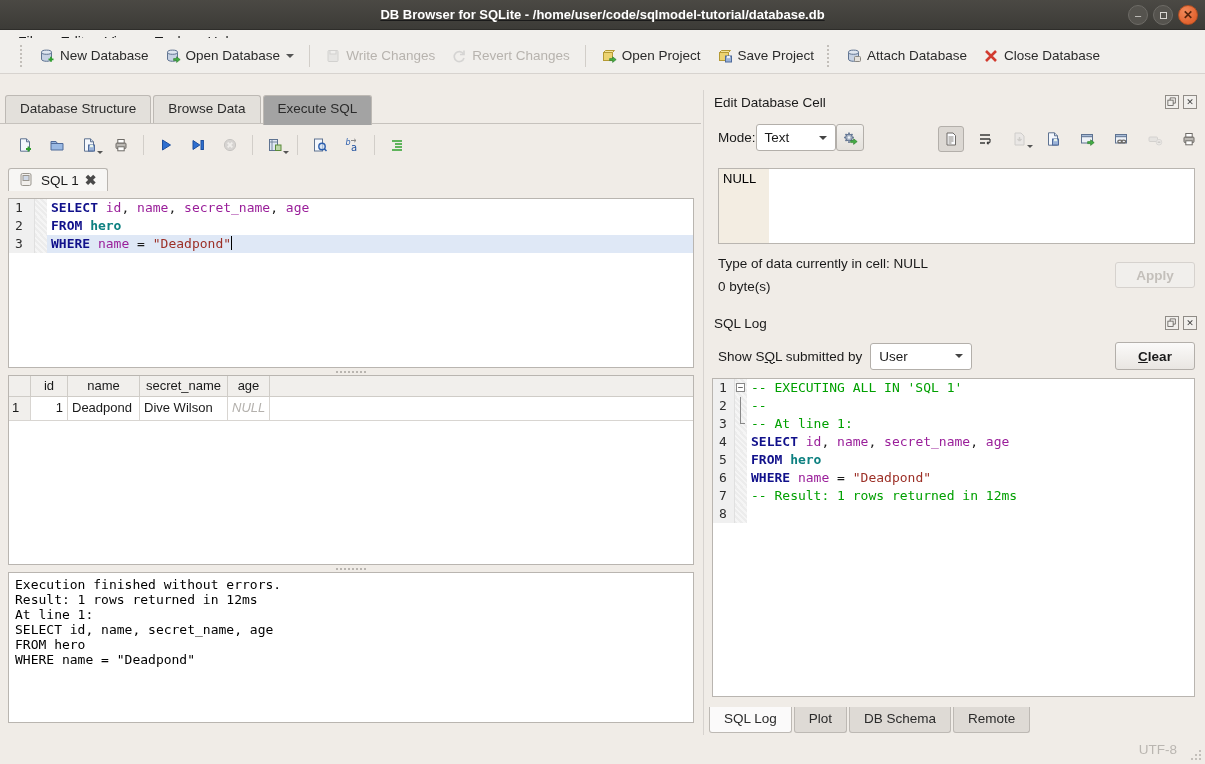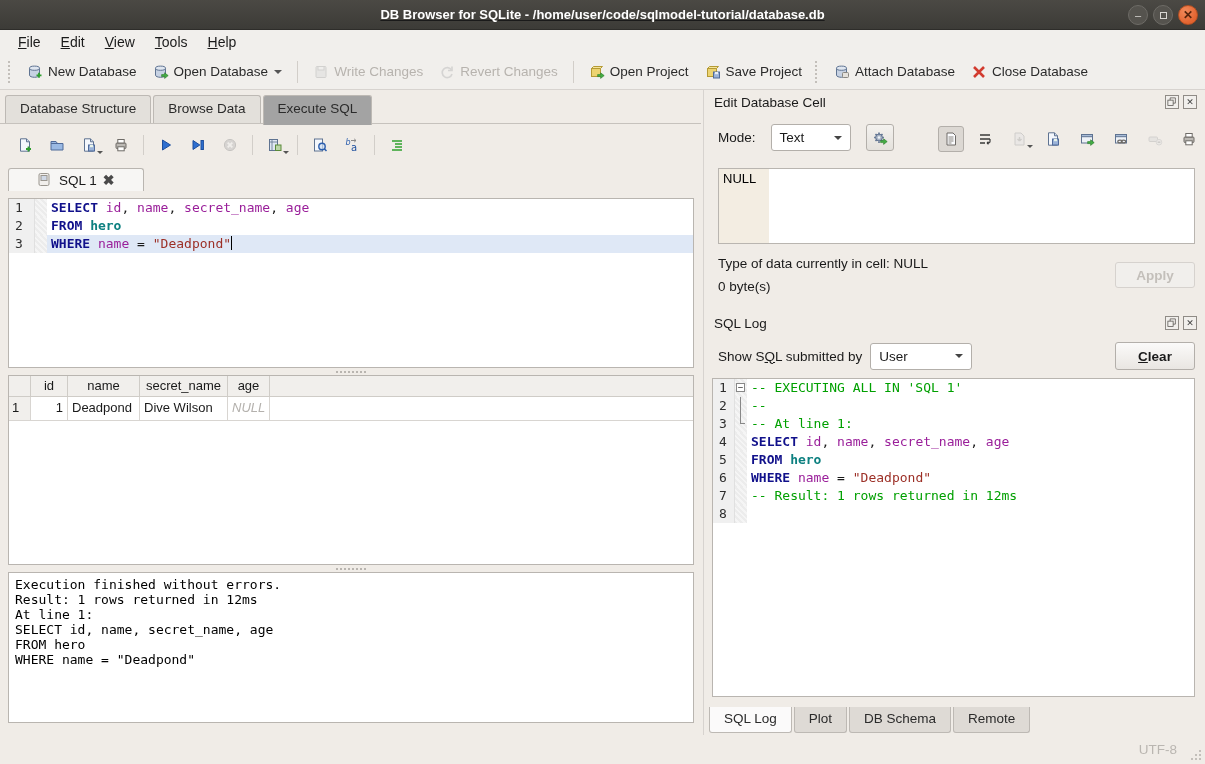--- a/index.html
+++ b/index.html
@@ -34,23 +34,23 @@
   .menubar {
     position:absolute; top:30px; left:0; right:0; height:24px;
     background:#f1efec; display:flex; align-items:center; padding-left:8px;
     font-size:14px;
   }
   .menu-item { padding:2px 10px; cursor:pointer; }
   .menu-item u { text-decoration:underline; }
 
   
   .toolbar {
-    position:absolute; top:54px; left:0; right:0; height:36px;
+    position:absolute; top:38px; left:0; right:0; height:36px;
     background:#f1efec; border-bottom:1px solid #d7d3cf;
-    display:flex; align-items:center; padding-left:4px; gap:2px;
+    display:flex; align-items:center; padding-left:16px; gap:2px;
   }
   .tb-grip { width:6px; height:22px; border-left:2px dotted #c3bfba; margin:0 4px; }
   .tb-sep { width:1px; height:22px; background:#d2cec9; margin:0 6px; }
   .tb-btn {
     display:flex; align-items:center; gap:5px; padding:4px 7px;
     border-radius:3px; cursor:pointer; font-size:13.5px; color:#2b2b2b;
   }
   .tb-btn.disabled { color:#b7b3ae; cursor:default; }
   .tb-caret { width:0; height:0; border:4px solid transparent; border-top-color:#555; margin:4px 0 0 1px; }
 
@@ -76,21 +76,21 @@
   }
   .icon-btn.pressed { background:#dcd8d3; border:1px solid #b3afaa; }
   .icon-btn .drop { position:absolute; right:-1px; bottom:1px; width:0; height:0; border:3.5px solid transparent; border-top-color:#555; }
   .et-sep { width:1px; height:20px; background:#d2cec9; margin:0 3px; }
 
   
   .sqltab-row { position:absolute; top:78px; left:8px; display:flex; }
   .sqltab {
     height:23px; background:#f7f6f4; border:1px solid #b9b5b0; border-bottom:none;
     border-radius:3px 3px 0 0; display:flex; align-items:center; gap:6px;
-    padding:0 28px; font-size:13.5px; cursor:pointer;
+    padding:0 10px; font-size:13.5px; cursor:pointer;
   }
   .sqltab .close-x { color:#4a4a4a; font-weight:bold; font-size:14px; }
 
   
   .code-box {
     position:absolute; background:#fff; border:1px solid #b9b5b0;
     font-family:"DejaVu Sans Mono",monospace; font-size:13px; overflow:hidden;
   }
   .editor-box { top:108px; left:8px; width:686px; height:170px; }
   .cline { display:flex; height:18px; line-height:18px; }
@@ -500,21 +500,21 @@
   <div class="dock-btns" style="top:5px">
     <div class="dock-btn" id="float1">
         <svg width="16" height="16" viewBox="0 0 16 16">
           <rect x="2.5" y="5.5" width="7" height="7" fill="none" stroke="#55524d"></rect>
           <path d="M5.5 5.5 V2.5 h7 v7 h-3" fill="none" stroke="#55524d"></path>
         </svg>
       </div>
     <div class="dock-btn">✕</div>
   </div>
 
-  <div style="position:absolute; top:34px; left:14px; display:flex; align-items:center; gap:15px;">
+  <div style="position:absolute; top:34px; left:14px; display:flex; align-items:center; gap:0;">
     <span style="font-size:13.5px;">Mode:</span>
     <div class="combo" style="width:80px">
       <span>Text</span>
       <span class="arr"></span>
     </div>
     <div class="gear-btn" id="gearbtn">
         <svg width="16" height="16" viewBox="0 0 16 16">
           <circle cx="7" cy="7.5" r="3.4" fill="#a9b4c4" stroke="#5f7391"></circle>
           <circle cx="7" cy="7.5" r="1.3" fill="#eef2f8"></circle>
           <g stroke="#5f7391" stroke-width="1.6">

